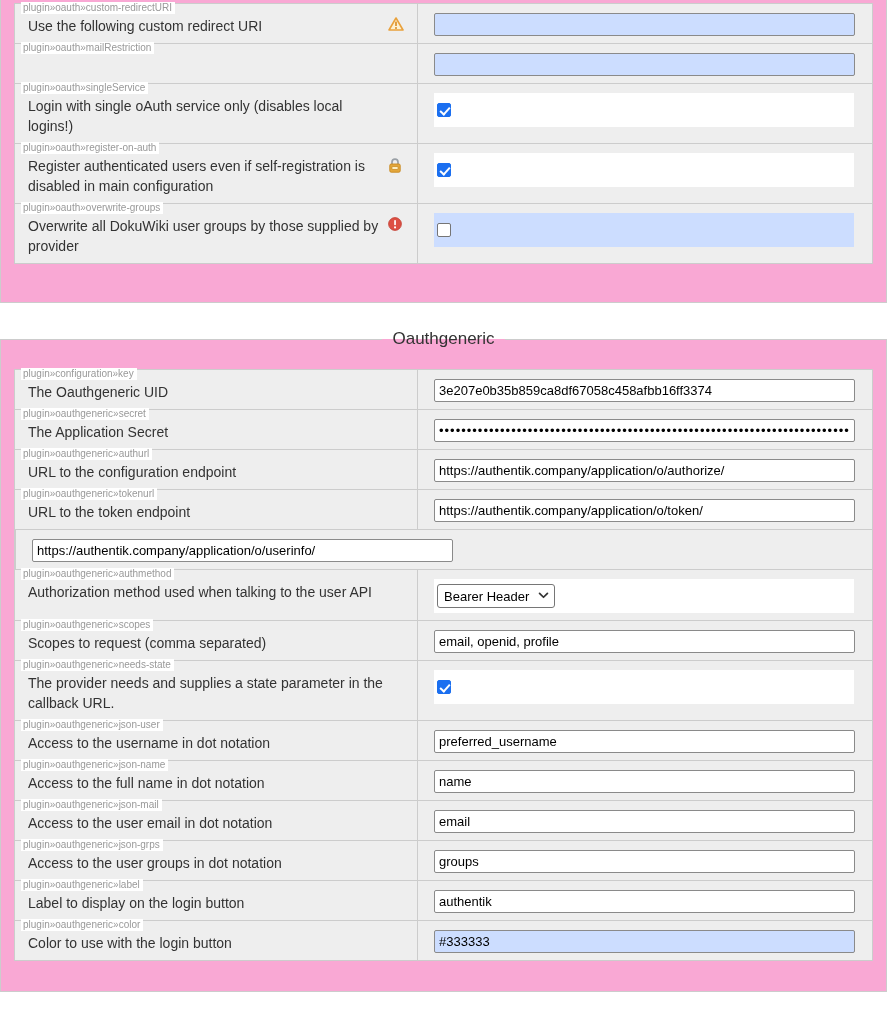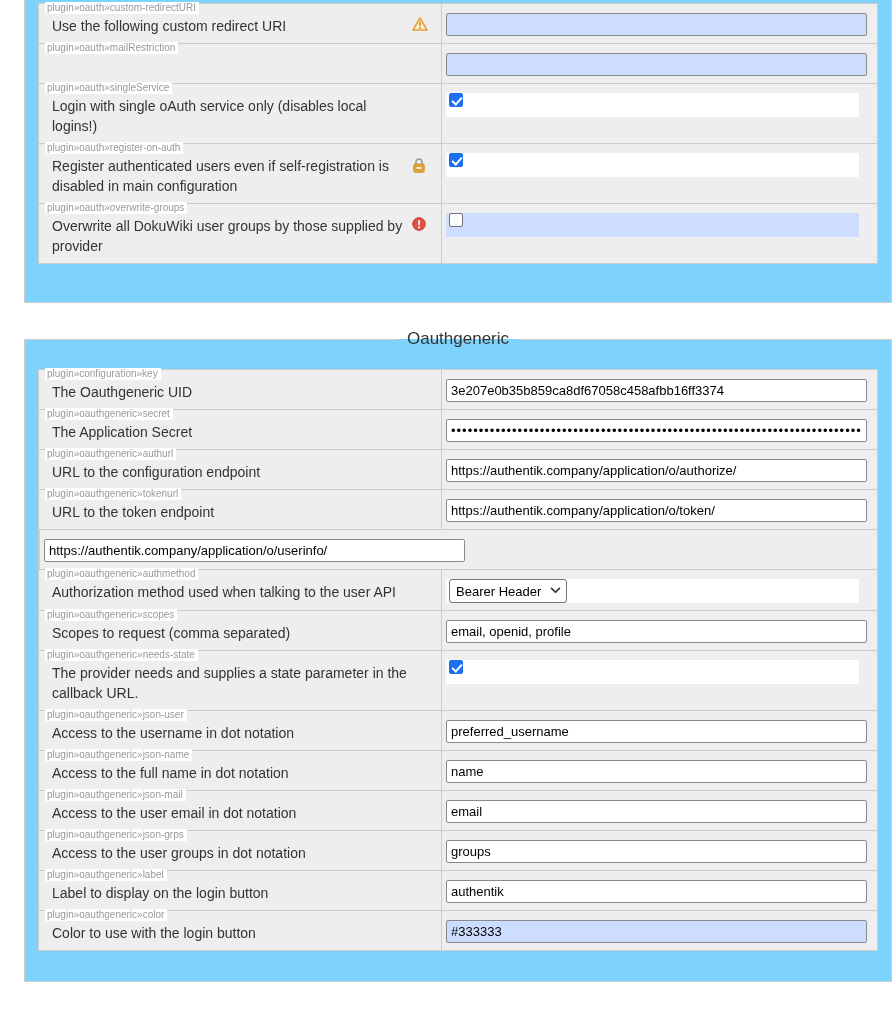--- a/index.html
+++ b/index.html
@@ -5,23 +5,23 @@
   * { box-sizing: border-box; margin: 0; padding: 0; }
   html, body {
     width: 894px; height: 1015px;
     background: #ffffff;
     font-family: "Liberation Sans", "DejaVu Sans", sans-serif;
     overflow: hidden;
   }
   #page { padding-top: 0; }
 
   fieldset.cfg-fieldset {
-    margin: 0 7px 0 24px;
+    margin: 0 7px 0 0;
     border: 1px solid #cccccc;
-    background: #7dd3fc;
+    background: #f9a8d4;
     padding: 20px 13px 30px 13px;
   }
   fieldset.cfg-fieldset.cut-top {
     border-top: none;
     padding-top: 3px;
     padding-bottom: 38px;
   }
   fieldset.cfg-fieldset + fieldset.cfg-fieldset { margin-top: 26px; }
   legend.cfg-legend {
     margin: 0 auto;
@@ -67,42 +67,42 @@
   .row-icon {
     position: absolute;
     top: 13px; right: 13px;
     width: 16px; height: 16px;
     display: inline-block;
   }
 
   .value-cell {
     flex: 1 1 auto;
     border-left: 1px solid #cccccc;
-    padding: 9px 10px 7px 4px;
+    padding: 9px 10px 7px 16px;
   }
   .cfg-input {
     width: 421px;
     height: 23px;
     border: 1px solid #8a8a8a;
     border-radius: 2px;
     background: #ffffff;
     font-family: "Liberation Sans", "DejaVu Sans", sans-serif;
     font-size: 13px;
     color: #000000;
     padding: 0 4px;
     outline: none;
   }
   .cfg-input.blue { background: #ccddff; }
   .cfg-input.masked { letter-spacing: 1px; overflow: hidden; }
 
   .strip {
     width: calc(100% - 8px);
-    height: 24px;
+    height: 34px;
     display: flex;
-    align-items: flex-start;
+    align-items: center;
     padding-left: 3px;
   }
   .strip.white { background: #ffffff; }
   .strip.blue  { background: #ccddff; }
 
   .cb {
     width: 14px; height: 14px;
     border-radius: 2px;
     display: inline-block;
     position: relative;

